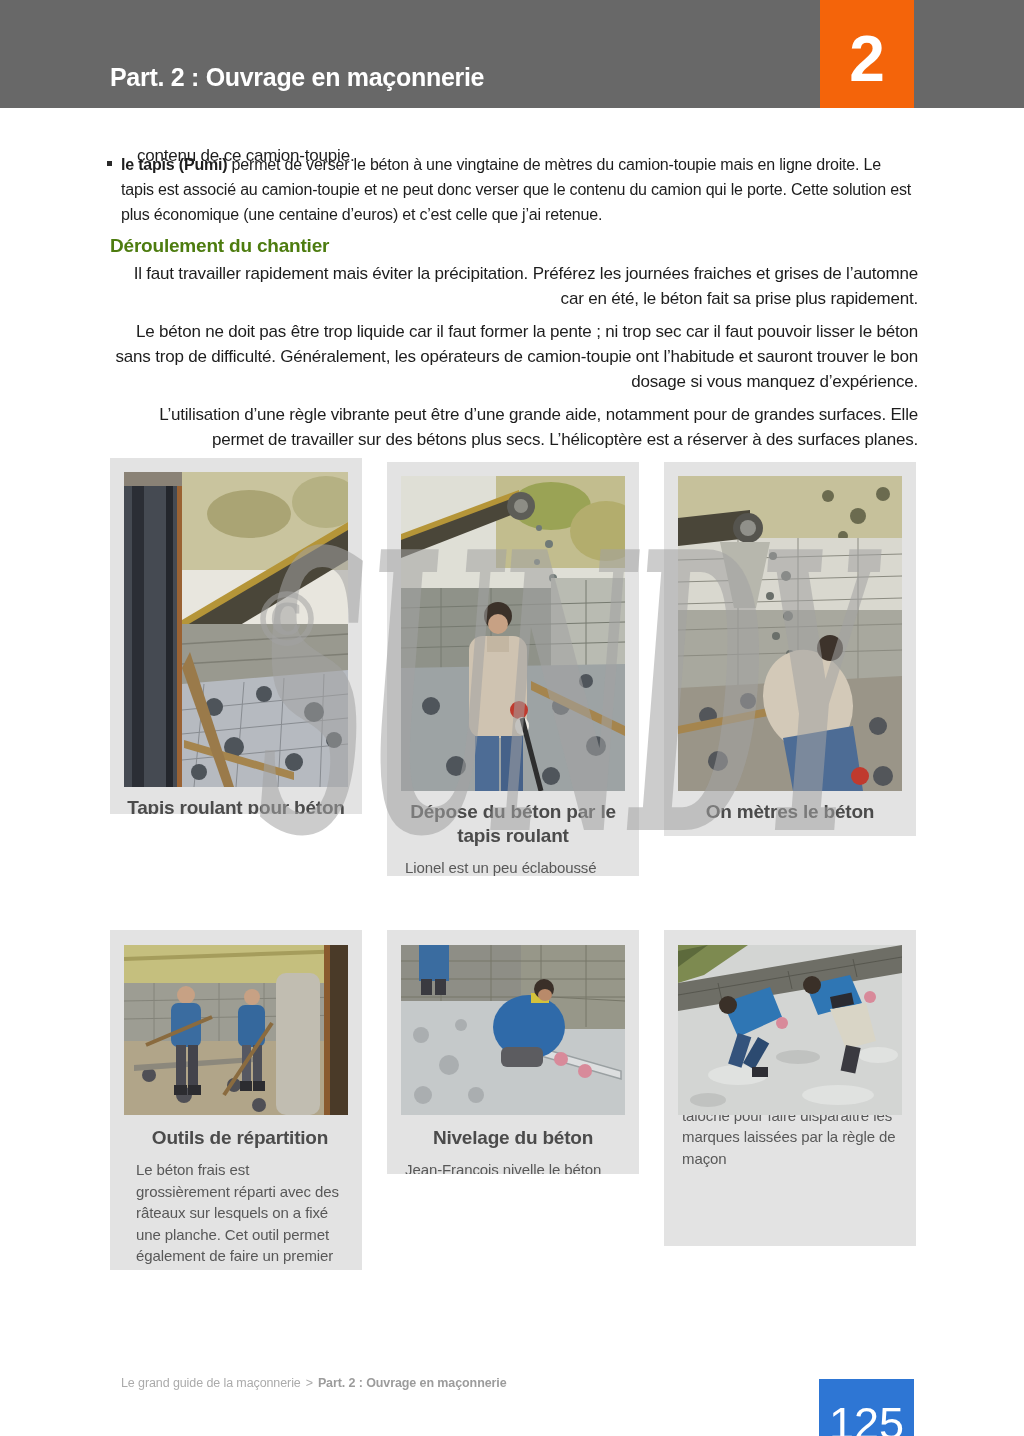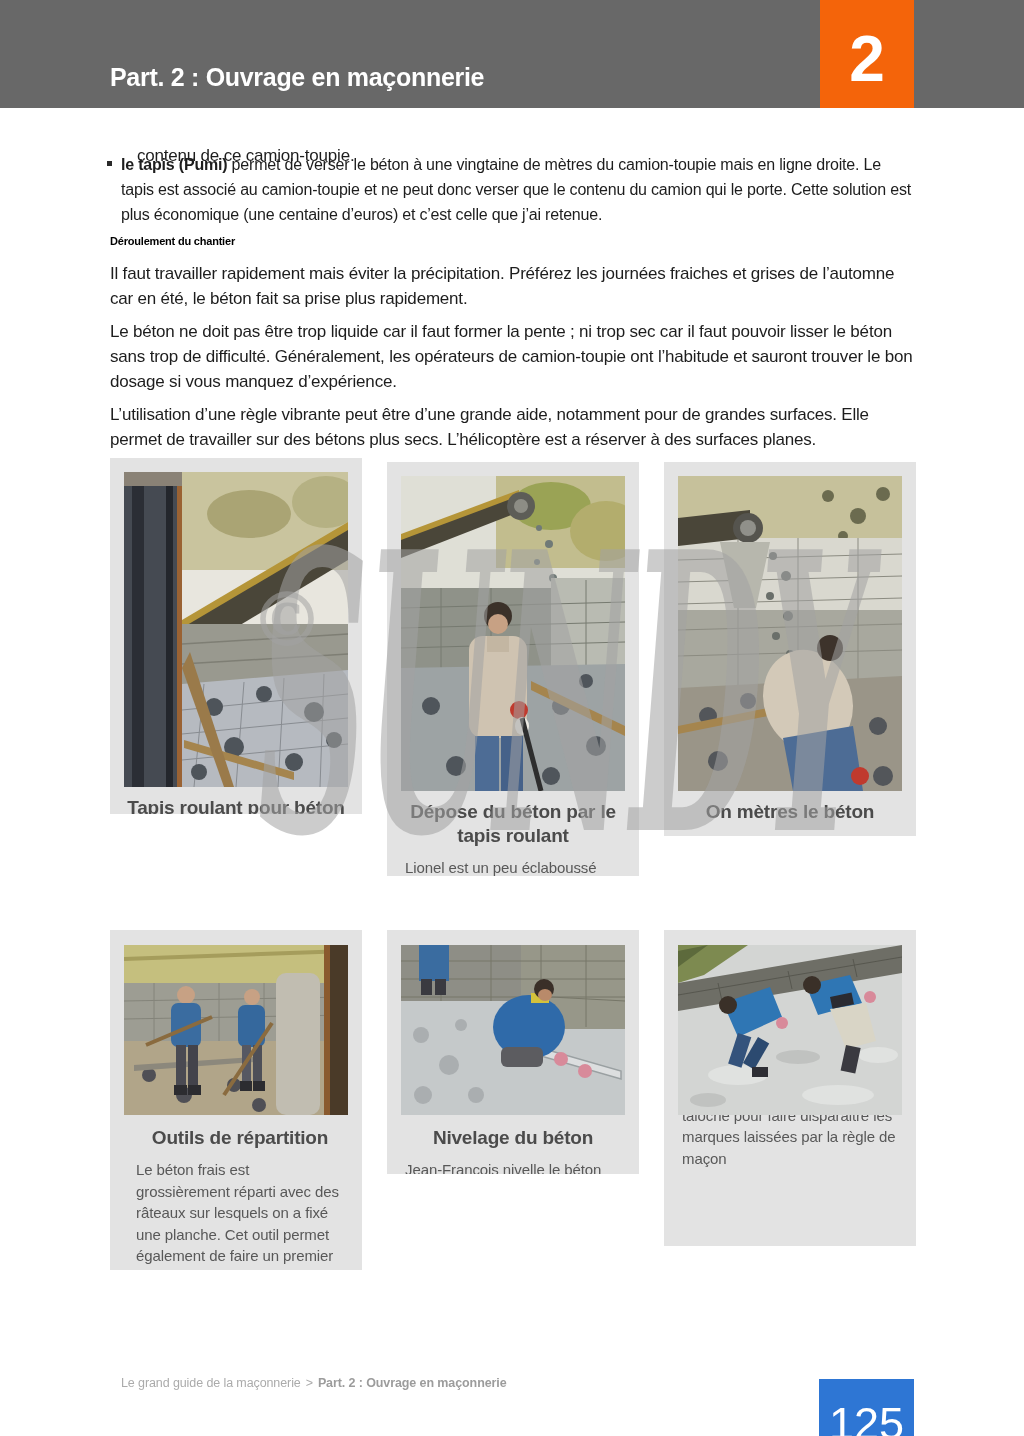--- a/index.html
+++ b/index.html
@@ -26,25 +26,25 @@
   .bullet-item{
     position:absolute;left:121px;top:152px;width:795px;
     font-size:16px;line-height:25px;color:#1d1d1d;letter-spacing:-0.2px;
   }
   .bullet-marker{
     position:absolute;left:-14px;top:9px;width:5px;height:5px;background:#2a2a2a;
   }
   .bullet-lead{font-weight:bold;}
   .section-heading{
     position:absolute;left:110px;top:235px;margin:0;
-    font-size:11px;font-weight:bold;color:#000000;letter-spacing:-0.2px;
+    font-size:19px;font-weight:bold;color:#4d7c0f;letter-spacing:-0.2px;
   }
   .para{
     position:absolute;left:110px;width:808px;margin:0;
-    font-size:17px;line-height:25px;color:#1d1d1d;letter-spacing:-0.2px;
+    font-size:17px;line-height:25px;color:#1d1d1d;letter-spacing:-0.2px;text-align:right;
   }
   .para-1{top:261px;}
   .para-2{top:319px;}
   .para-3{top:402px;}
   
   .card{
     position:absolute;width:252px;background:#e3e3e3;box-sizing:border-box;overflow:hidden;
   }
   #card-1{left:110px;top:458px;height:356px;padding-top:338px;}
   #card-2{left:387px;top:462px;height:414px;padding-top:338px;}

